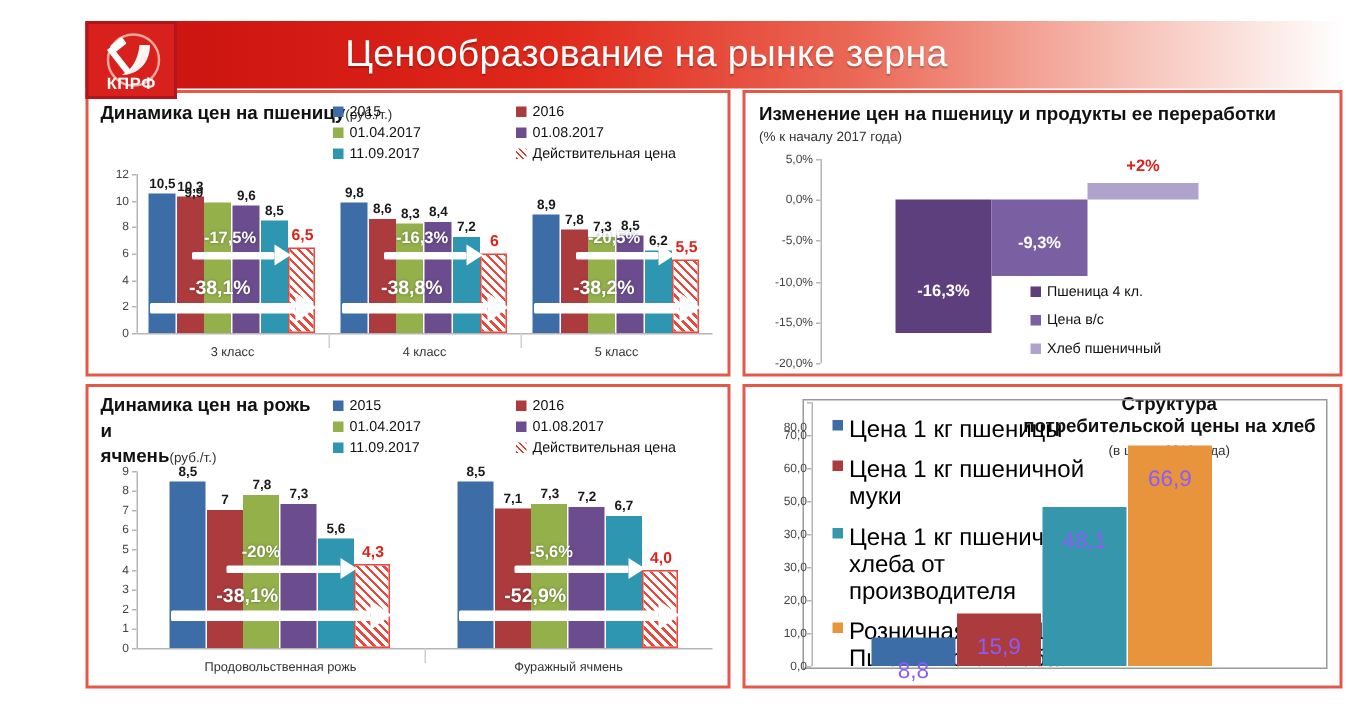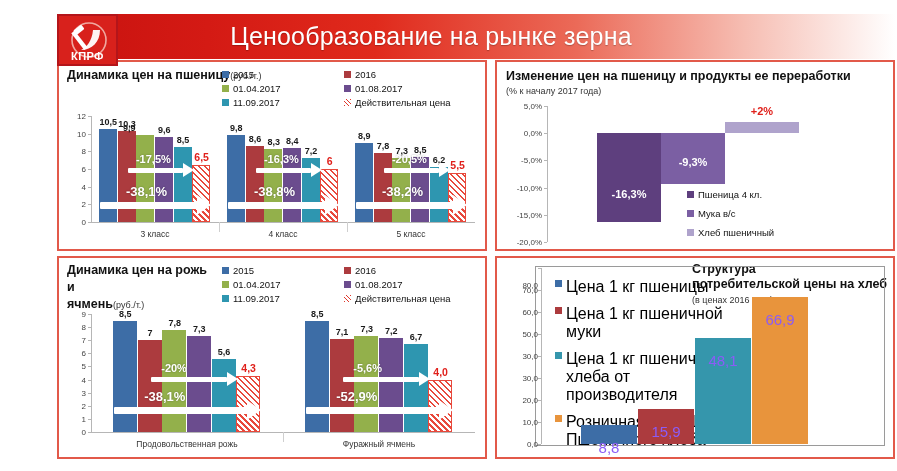--- a/index.html
+++ b/index.html
@@ -91,21 +91,21 @@
   .pct.l{font-size:13px;}
 
   
   .wbar{position:absolute;}
   .wlbl{position:absolute;color:#fff;font-weight:bold;font-size:11px;white-space:nowrap;}
   .wlbl.pos{color:#e0201b;}
   .wlegend{position:absolute;}
   .wlegend .lg-item{height:19px;font-size:9.5px;}
 
   
-  .br-title{position:absolute;right:6px;top:4px;text-align:left;
+  .br-title{position:absolute;right:16px;top:4px;text-align:center;
     font-weight:bold;font-size:12.5px;color:#111;line-height:15px;}
   .br-sub{font-weight:normal;font-size:9px;color:#333;}
   .brlegend{position:absolute;}
   .brlegend .sw{margin-top:2px;}
   .brlegend .row{display:flex;gap:4px;margin-bottom:9px;width:175px;}
   .bigval{position:absolute;color:#8b5cf6;font-weight:normal;font-size:15px;
     text-align:center;}
   .frame{position:absolute;border:1px solid #9a9a9a;box-sizing:border-box;}
 </style>
 </head>
@@ -279,21 +279,21 @@
         <div class="wlbl" style="left:158px;width:64px;text-align:center;top:57.96639999999999px;">-9,3%</div>
         <div class="wbar" style="left:222px;top:24.319999999999993px;width:74px;height:10.879999999999995px;background:#afa3cc;"></div>
         <div class="wlbl pos" style="left:222px;width:74px;text-align:center;top:7.319999999999993px;">+2%</div>
         <div class="wlegend" style="left:184px;top:87.19999999999999px;text-align:right;">
           <div class="lg-item">
             <span class="sw" style="background:#5e3f7e;"></span>
             <span>Пшеница 4 кл.</span>
           </div>
           <div class="lg-item">
             <span class="sw" style="background:#7b5fa3;"></span>
-            <span>Мука в/с</span>
+            <span>Цена в/с</span>
           </div>
           <div class="lg-item">
             <span class="sw" style="background:#afa3cc;"></span>
             <span>Хлеб пшеничный</span>
           </div>
         </div>
       </div>
   </div>
 
   <div class="panel" id="panel-bl">

